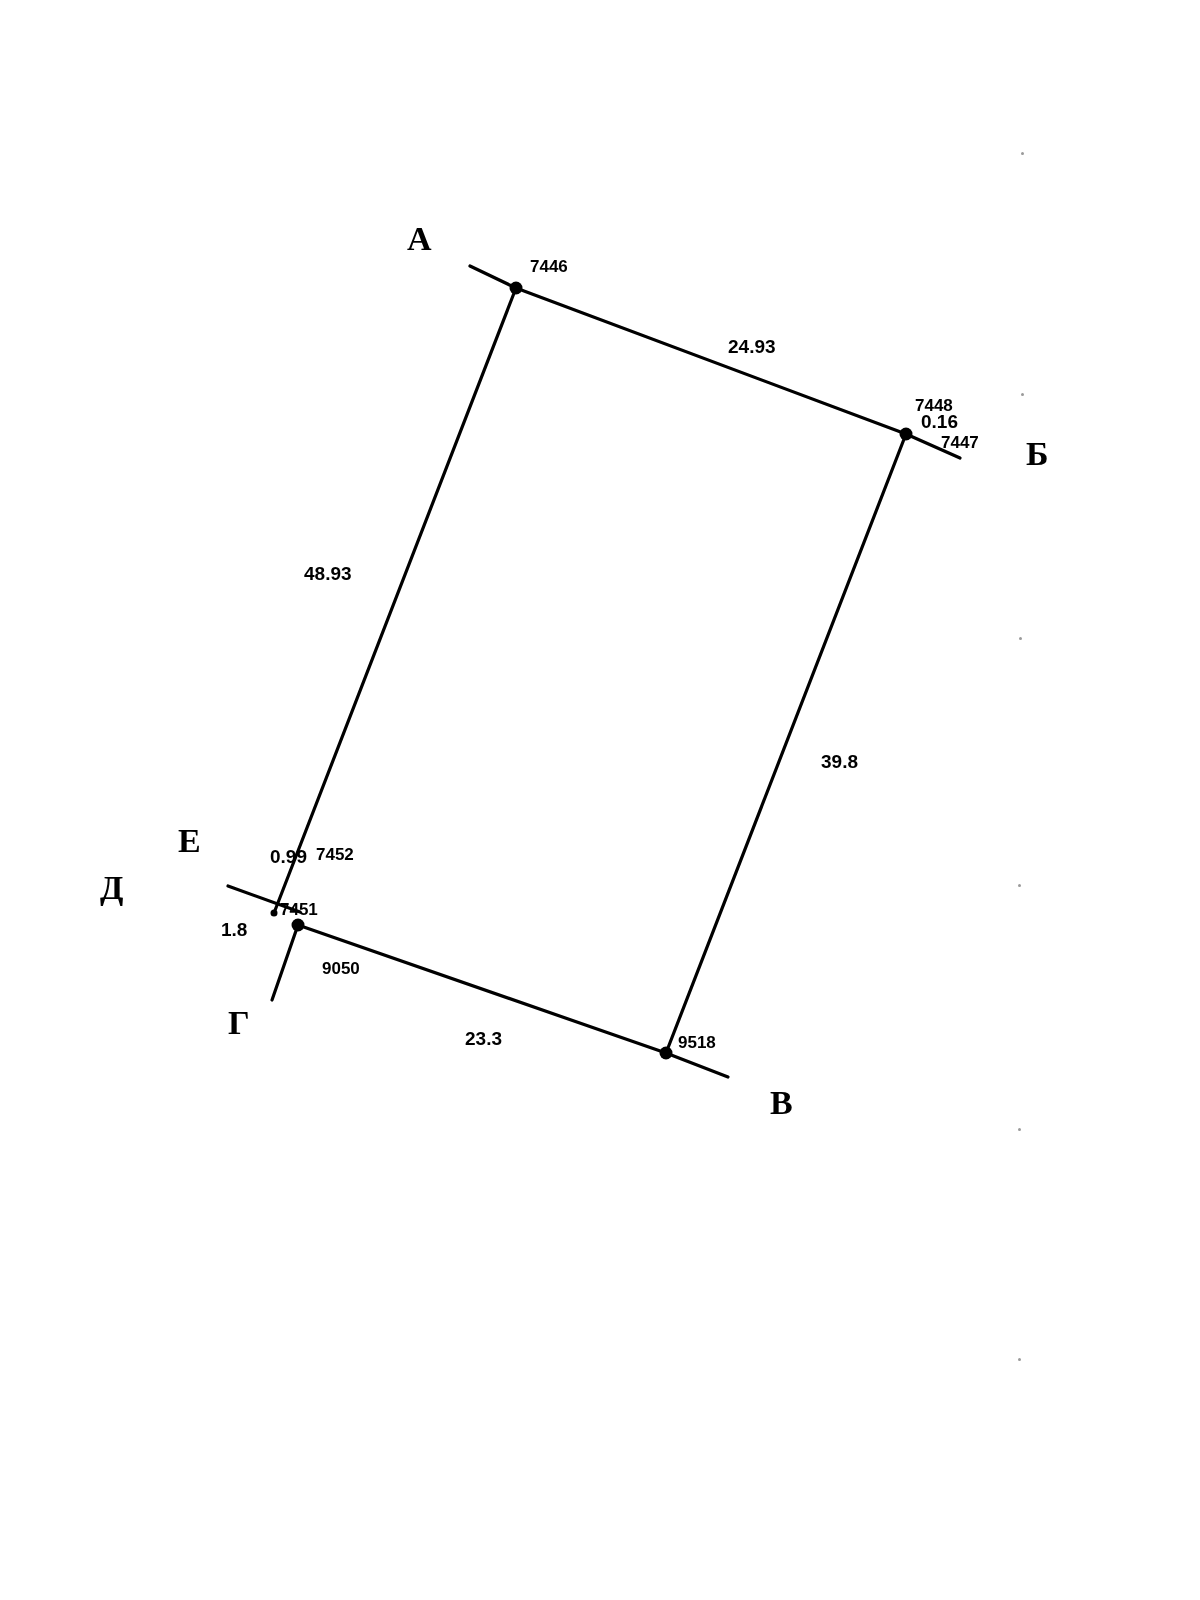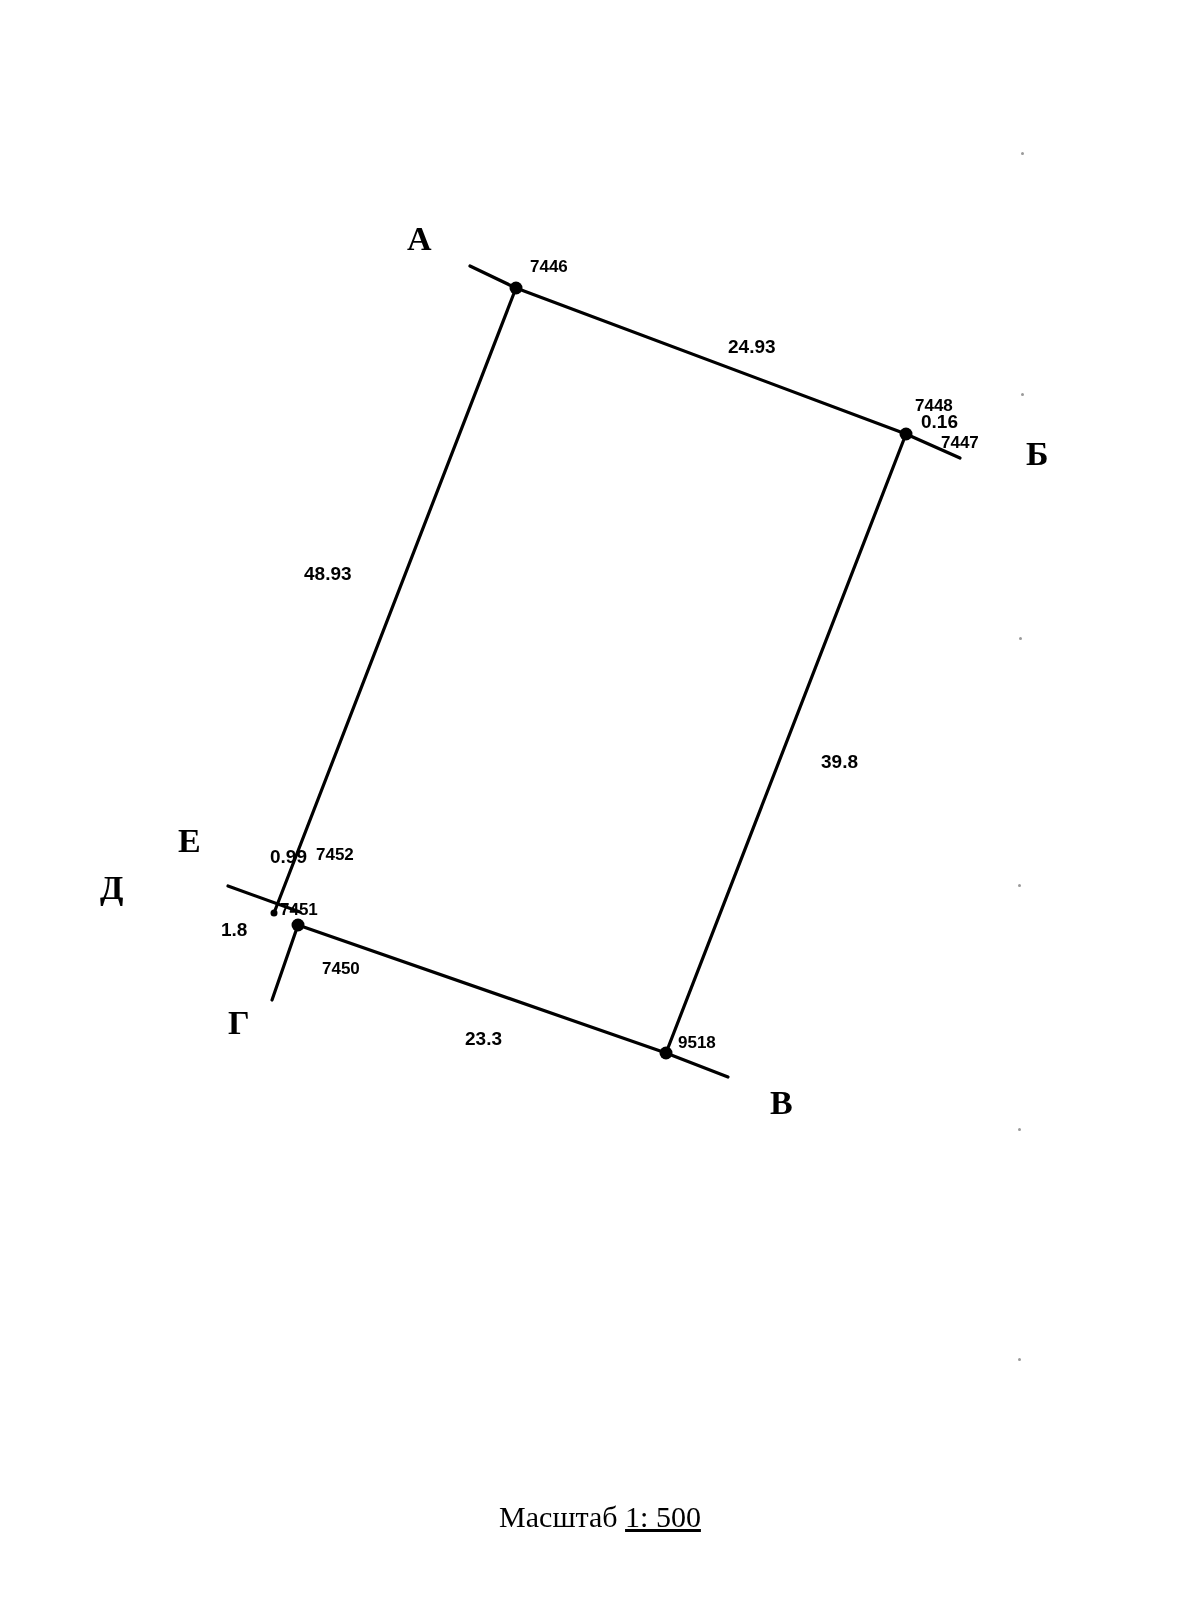--- a/index.html
+++ b/index.html
@@ -103,36 +103,32 @@
   <div class="lbl corner-letter" style="left:1026px; top:437px;">Б</div>
   <div class="lbl corner-letter" style="left:770px; top:1086px;">В</div>
   <div class="lbl corner-letter" style="left:228px; top:1006px;">Г</div>
   <div class="lbl corner-letter" style="left:100px; top:871px;">Д</div>
   <div class="lbl corner-letter" style="left:178px; top:824px;">Е</div>
 
   <div class="lbl point-num" style="left:530px; top:258px;">7446</div>
   <div class="lbl point-num" style="left:915px; top:389px;margin-top:8px;">7448</div>
   <div class="lbl point-num" style="left:941px; top:434px;">7447</div>
   <div class="lbl point-num" style="left:678px; top:1034px;">9518</div>
-  <div class="lbl point-num" style="left:322px; top:960px;">7450</div>
+  <div class="lbl point-num" style="left:322px; top:960px;">9050</div>
   <div class="lbl point-num" style="left:280px; top:901px;">7451</div>
   <div class="lbl point-num" style="left:316px; top:846px;">7452</div>
 
   <div class="lbl dim-val" style="left:728px; top:337px;">24.93</div>
   <div class="lbl dim-val" style="left:921px; top:412px;">0.16</div>
   <div class="lbl dim-val" style="left:821px; top:752px;">39.8</div>
   <div class="lbl dim-val" style="left:304px; top:564px;">48.93</div>
   <div class="lbl dim-val" style="left:242px; top:847px;margin-left:28px;">0.99</div>
   <div class="lbl dim-val" style="left:221px; top:920px;">1.8</div>
   <div class="lbl dim-val" style="left:465px; top:1029px;">23.3</div>
 
-  <div class="scale-note">
-    <span>Масштаб</span>
-    <span class="scale-value">1: 500</span>
-  </div>
 
 <div class="speck" style="left: 1021px; top: 152px;"></div>
     <div class="speck" style="left: 1021px; top: 393px;"></div>
     <div class="speck" style="left: 1019px; top: 637px;"></div>
     <div class="speck" style="left: 1018px; top: 884px;"></div>
     <div class="speck" style="left: 1018px; top: 1128px;"></div>
     <div class="speck" style="left: 1018px; top: 1358px;"></div>
   </div>
 
 </body></html>

